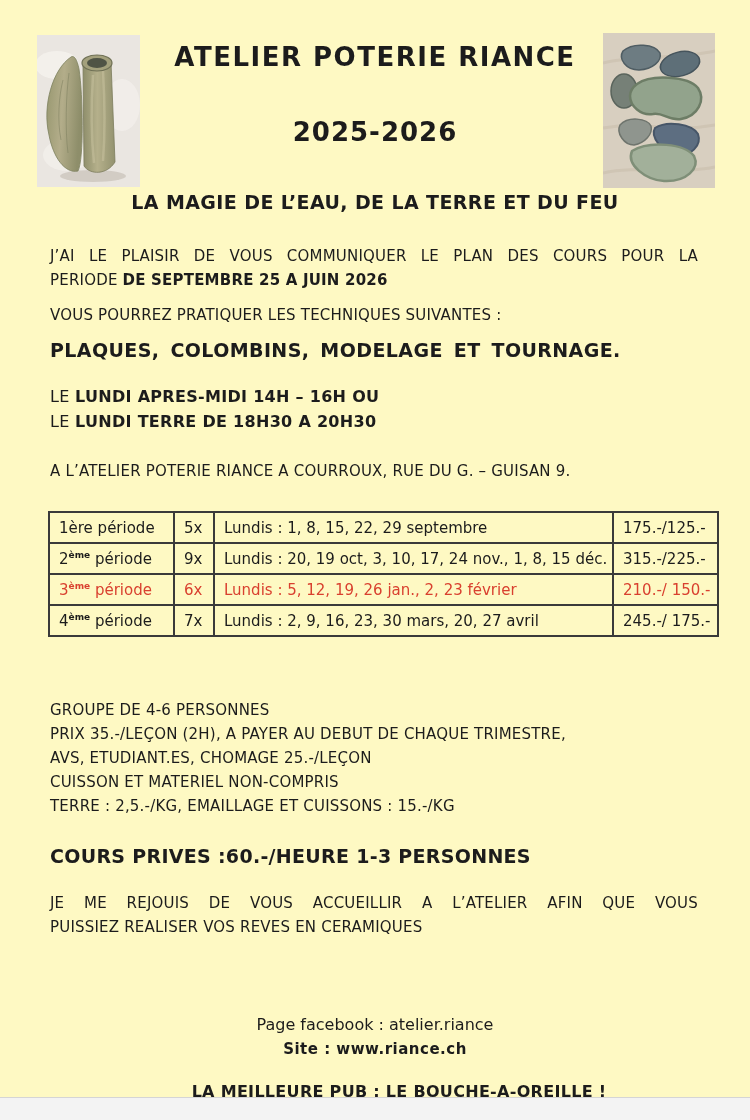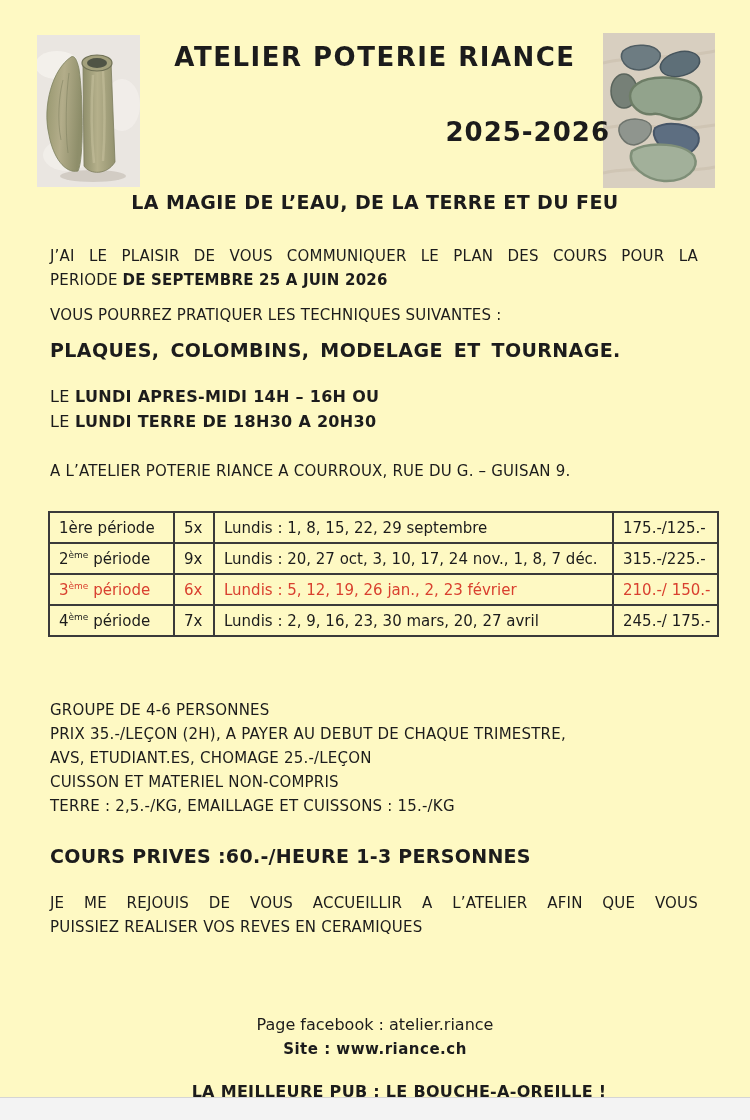--- a/index.html
+++ b/index.html
@@ -7,21 +7,21 @@
   .page {
     position:relative; width:750px; height:1120px; margin:0 auto;
     background:#fef9c3; overflow:hidden;
     font-family:"DejaVu Sans", sans-serif; color:#1c1c1c;
   }
   .abs { position:absolute; }
   .photo-left  { left:37px;  top:35px; width:103px; height:152px; }
   .photo-right { left:603px; top:33px; width:112px; height:155px; }
   .doc-title   { left:140px; top:42px;  width:470px; text-align:center;
                  font-size:26px; font-weight:bold; letter-spacing:1.5px; }
-  .doc-season  { left:140px; top:117px; width:470px; text-align:right;
+  .doc-season  { left:140px; top:117px; width:470px; text-align:center;
                  font-size:26px; font-weight:bold; letter-spacing:1px; }
   .doc-tagline { left:0; top:191px; width:750px; text-align:center;
                  font-size:19px; font-weight:bold; letter-spacing:0.4px; }
   .col { left:50px; width:648px; }
   .intro-para { top:244px; font-size:15px; line-height:24px; letter-spacing:0.2px; }
   .justify-full { text-align:justify; text-align-last:justify; }
   .tech-intro { top:306px; font-size:15px; letter-spacing:0.2px; }
   .techniques { top:339px; font-size:19px; font-weight:bold; letter-spacing:0.4px; word-spacing:4px; }
   .schedule   { top:384px; font-size:16px; line-height:25px; letter-spacing:0.3px; }
   .location   { top:462px; font-size:15px; letter-spacing:0.2px; }
@@ -30,21 +30,21 @@
     position:absolute; left:48px; top:511px; width:669px;
     border-collapse:collapse; table-layout:fixed;
   }
   table.periods td {
     border:2px solid #3a3a3a; height:31px; font-size:15px;
     padding:0 4px 0 9px; vertical-align:middle; overflow:hidden; white-space:nowrap;
   }
   td.c-period { width:125px; } td.c-count { width:40px; }
   td.c-dates  { width:399px; } td.c-price { width:105px; }
   tr.highlight td { color:#d9402f; }
-  sup.sm { font-size:9px; }
+  sup.sm { font-size:9px;font-weight:bold; }
   .pricing    { top:698px; font-size:15px; line-height:24px; letter-spacing:0.2px; }
   .private    { top:845px; font-size:19px; font-weight:bold; letter-spacing:0.3px; }
   .closing    { top:891px; font-size:15px; line-height:24px; letter-spacing:0.2px; }
   .contact-heading { top:963px; font-size:16px; font-weight:bold; letter-spacing:0.5px; }
   .contact-line { top:991px; font-size:15.5px; display:flex; gap:58px; letter-spacing:0.2px; }
   .facebook   { left:0; top:1015px; width:750px; text-align:center; font-size:16px; }
   .site       { left:0; top:1040px; width:750px; text-align:center; font-size:15px;
                 font-weight:bold; letter-spacing:0.5px; }
   .footer-line{ left:0; top:1082px; width:750px; text-align:center; font-size:16px;
                 font-weight:bold; letter-spacing:0.3px; z-index:1;padding-left:48px; }
@@ -121,21 +121,21 @@
     <tbody>
         <tr>
       <td class="c-period"><span>1ère</span><sup class="sm"></sup><span> période</span></td>
       <td class="c-count">5x</td>
       <td class="c-dates">Lundis : 1, 8, 15, 22, 29 septembre</td>
       <td class="c-price">175.-/125.-</td>
     </tr>
     <tr>
       <td class="c-period"><span>2</span><sup class="sm">ème</sup><span> période</span></td>
       <td class="c-count">9x</td>
-      <td class="c-dates">Lundis : 20, 27 oct, 3, 10, 17, 24 nov., 1, 8, 7 déc.</td>
+      <td class="c-dates">Lundis : 20, 19 oct, 3, 10, 17, 24 nov., 1, 8, 15 déc.</td>
       <td class="c-price">315.-/225.-</td>
     </tr>
     <tr class="highlight">
       <td class="c-period"><span>3</span><sup class="sm">ème</sup><span> période</span></td>
       <td class="c-count">6x</td>
       <td class="c-dates">Lundis : 5, 12, 19, 26 jan., 2, 23 février</td>
       <td class="c-price">210.-/ 150.-</td>
     </tr>
     <tr>
       <td class="c-period"><span>4</span><sup class="sm">ème</sup><span> période</span></td>

